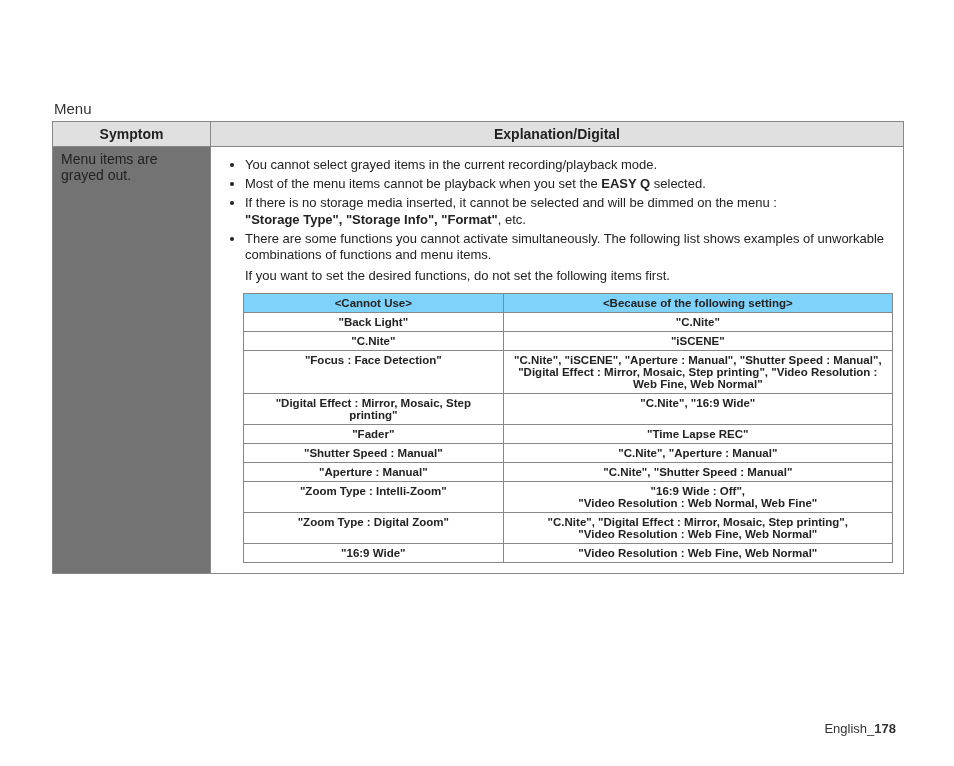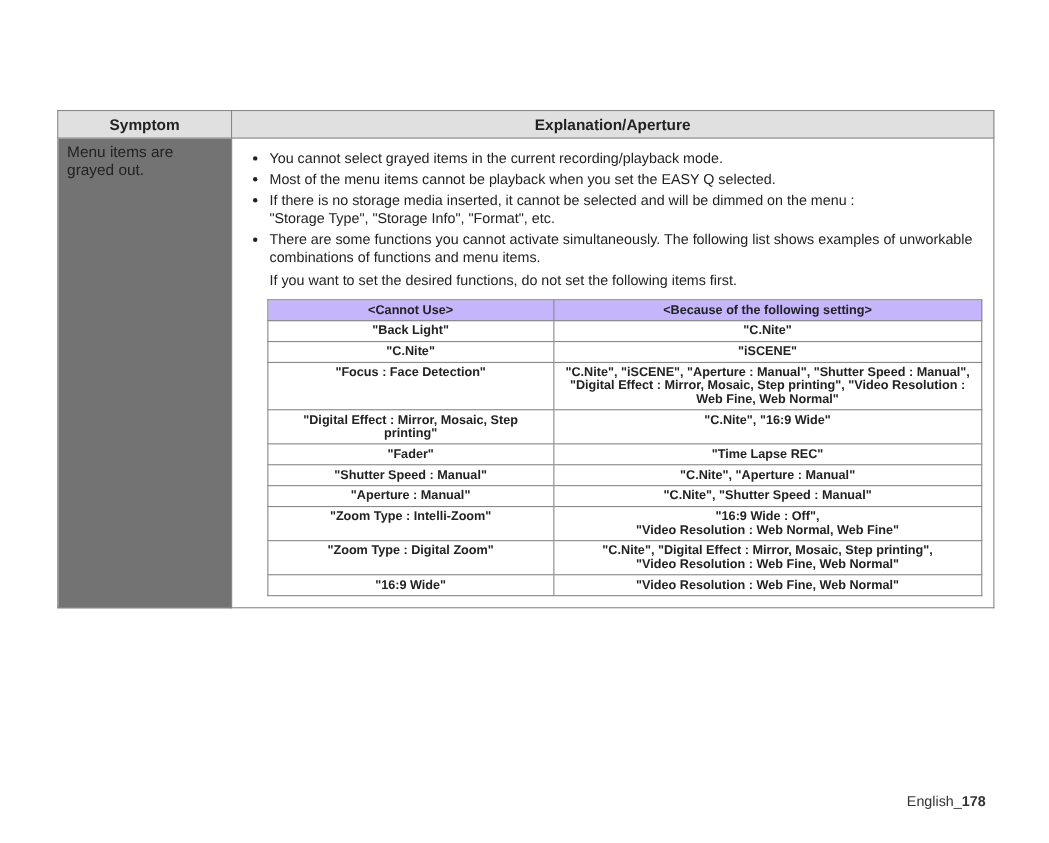--- a/index.html
+++ b/index.html
@@ -6,38 +6,39 @@
 .page{width:954px;height:766px;padding:100px 50px 30px 52px;box-sizing:border-box;position:relative}
 .section-title{font-size:15px;color:#333;margin:0 0 4px 2px}
 table.outer{border-collapse:collapse;width:100%;font-size:13px;border:1.5px solid #555}
 table.outer th,table.outer td{border:1px solid #888;padding:4px 8px;vertical-align:top}
 th.hdr{background:#e0e0e0;font-weight:bold;text-align:center;font-size:14px}
 td.symptom{width:160px;background:#737373;vertical-align:middle;font-size:14px}
 .exp-wrap{padding:6px 2px}
 ul.bullets{margin:0 0 4px 10px;padding-left:14px}
 ul.bullets li{margin:0 0 2px 0;line-height:1.3}
 .plain{margin-left:24px;line-height:1.3}
-.bold{font-weight:normal}
+.bold{font-weight:bold}
 table.inner{border-collapse:collapse;width:650px;margin:8px 0 0 22px;font-size:11.5px}
 table.inner th,table.inner td{border:1px solid #888;padding:3px 6px;text-align:center}
-table.inner th{background:#c4b5fd;font-weight:bold}
+table.inner th{background:#7dd3fc;font-weight:bold}
 table.inner td{font-weight:bold}
 .footer{position:absolute;right:58px;bottom:30px;font-size:13px;color:#333}
 .footer .pg{font-weight:bold}
 </style>
 </head>
 <body>
 
 <div class="page">
+  <div class="section-title">Menu</div>
 
   <table class="outer">
     <tbody>
         <tr>
       <th class="hdr">Symptom</th>
-      <th class="hdr">Explanation/Aperture</th>
+      <th class="hdr">Explanation/Digital</th>
     </tr>
     <tr>
       <td class="symptom">Menu items are grayed out.</td>
       <td>
         <div class="exp-wrap">
           <ul class="bullets">
             <li>You cannot select grayed items in the current recording/playback mode.</li>
             <li>
               <span>Most of the menu items cannot be playback when you set the </span><span class="bold">EASY Q</span><span> selected.</span>
             </li>

